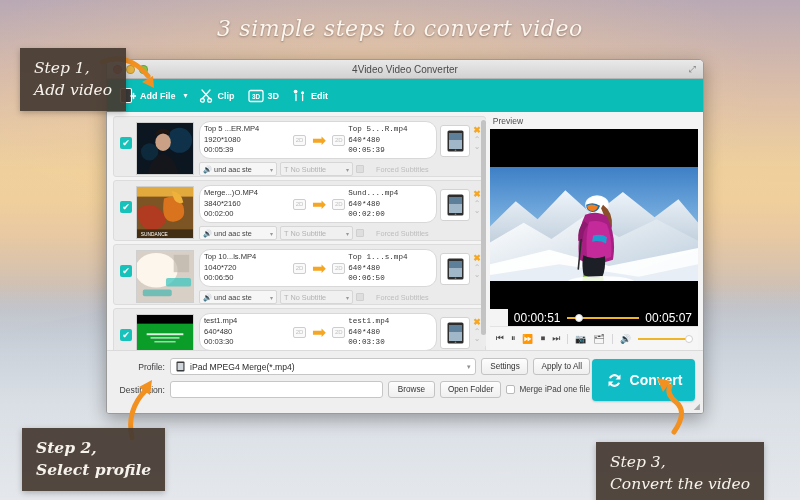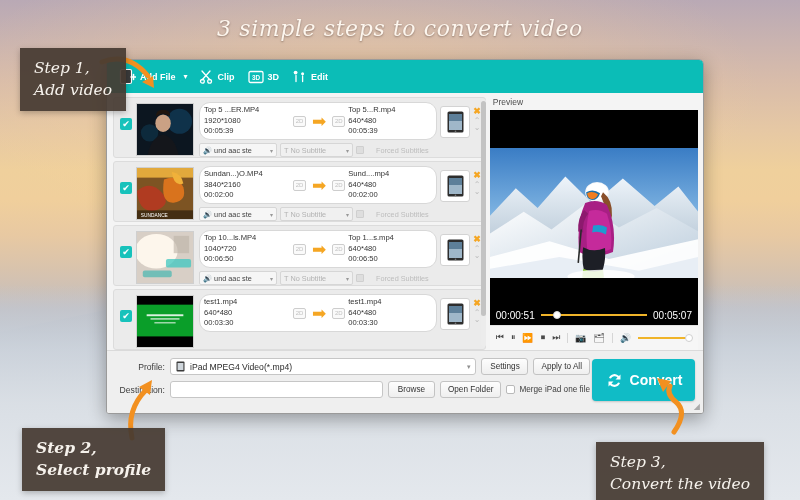--- a/index.html
+++ b/index.html
@@ -141,21 +141,21 @@
   }
   .thumb-inner { position: absolute; inset: 0; }
 
   .row-main { flex: 1; margin-left: 5px; display: flex; flex-direction: column; min-width: 0; }
   .info-card {
     background: #fff; border: 1px solid #d8d8d8; border-radius: 11px;
     height: 38px; display: flex; align-items: center; padding: 0 4px;
   }
   .meta { font-size: 7.6px; color: #333; line-height: 1.42; white-space: nowrap; }
   .meta.left { width: 86px; }
-  .meta.right { width: 84px; }
+  .meta.right { width: 84px; font-family: Liberation Mono, monospace; }
   .badge-2d {
     width: 13px; height: 11px; border: 1px solid #cdcdcd; border-radius: 2px;
     color: #c2c2c2; font-size: 6px; display: flex; align-items: center;
     justify-content: center; margin: 0 3px; background: #fafafa;
   }
   .arrow-mid { color: #f5a623; font-size: 17px; line-height: 1; margin: 0 3px; }
 
   .row-ctl { display: flex; align-items: center; gap: 3px; margin-top: 3px; height: 14px; }
   .mini-select {
     border: 1px solid #d6d6d6; background: #f6f6f6; border-radius: 2px;
@@ -185,21 +185,21 @@
   .list-scroll i { position: absolute; top: 2px; left: 0; width: 5px; height: 215px;
     background: #c3c3c3; border-radius: 3px; display: block; }
 
   
   .preview-pane { flex: 1; display: flex; flex-direction: column; padding: 0 5px 0 2px; min-width: 0; }
   .preview-label { font-size: 8.5px; color: #4d4d4d; padding: 4px 0 3px 3px; }
   .video-frame { background: #000; height: 200px; position: relative; overflow: hidden; }
   .letterbox { position: absolute; left: 0; right: 0; background: #000; z-index: 3; }
   .scrub-bar {
     background: #000; height: 19px; display: flex; align-items: center;
-    padding: 0 6px; gap: 6px; color: #fff; font-size: 10px;
+    padding: 0 6px; gap: 6px; color: #fff; font-size: 12px; margin-left: 18px;
   }
   .scrub-track { flex: 1; height: 2px; background: #f0b429; position: relative; }
   .scrub-knob {
     position: absolute; top: -3px; left: 12%; width: 8px; height: 8px;
     border-radius: 50%; background: #fff; border: 1px solid #d8d8d8;
   }
   .transport {
     background: #f6f6f6; height: 26px; display: flex; align-items: center;
     gap: 7px; padding: 0 6px; color: #4a4a4a; font-size: 9px;
     border-top: 1px solid #e3e3e3;
@@ -247,20 +247,29 @@
 <body>
 
 <div class="bg-warm"></div>
 <div class="bg-ridge"></div>
 <div class="bg-snow"></div>
 
 <div class="headline">3 simple steps to convert video</div>
 
 <div class="app-window">
 
+  <div class="titlebar">
+    <div class="traffic">
+      <span class="dot red"></span>
+      <span class="dot yellow"></span>
+      <span class="dot green"></span>
+    </div>
+    <div class="title-text">4Video Video Converter</div>
+    <div class="expand-icon">⤢</div>
+  </div>
 
   <div class="toolbar">
     <div class="tb-item">
       <span class="tb-ic">
         <svg width="17" height="17" viewBox="0 0 17 17">
           <rect x="1.5" y="1.5" width="11" height="14" rx="1.5" fill="#3a3a3a" stroke="#fff" stroke-width="1.2"></rect>
           <path d="M12 9h5M14.5 6.5v5" stroke="#fff" stroke-width="1.6" stroke-linecap="round"></path>
         </svg>
       </span>
       <span>Add File</span>
@@ -373,21 +382,21 @@
       <path d="M0 24 q14 -12 26 2 q10 12 -6 18 q-18 4 -20 -20Z" fill="#b03b21"></path>
       <path d="M28 12 q14 -6 20 8 q4 14 -10 16 q-14 1 -10 -24Z" fill="#d9731d"></path>
       <path d="M36 4 q10 2 12 12 q-10 4 -12 -12Z" fill="#f0b13a"></path>
       <rect y="44" width="58" height="9" fill="rgba(0,0,0,0.45)"></rect>
       <text x="4" y="51" font-size="5" fill="#fff" font-family="Liberation Sans, sans-serif">SUNDANCE</text>
     </svg></div>
     </div>
     <div class="row-main">
       <div class="info-card">
         <div class="meta left">
-          <div>Sundan...)O.MP4</div>
+          <div>Merge...)O.MP4</div>
           <div>3840*2160</div>
           <div>00:02:00</div>
         </div>
         <span class="badge-2d">2D</span>
         <span class="arrow-mid">➡</span>
         <span class="badge-2d">2D</span>
         <div class="meta right">
           <div>Sund....mp4</div>
           <div>640*480</div>
           <div>00:02:00</div>
@@ -620,21 +629,21 @@
   <div class="bottom-bar">
     <div class="bb-left">
 
       <div class="bb-row">
         <span class="bb-label">Profile:</span>
         <span class="sel-box">
           <svg width="9" height="11" viewBox="0 0 9 11">
             <rect x="0.5" y="0.5" width="8" height="10" rx="1" fill="#3b3b3b"></rect>
             <rect x="1.6" y="2" width="5.8" height="7" fill="#cfd6dc"></rect>
           </svg>
-          <span>iPad MPEG4 Video(*.mp4)</span>
+          <span>iPad MPEG4 Merge(*.mp4)</span>
           <span class="cv">▾</span>
         </span>
         <span class="sm-btn">Settings</span>
         <span class="sm-btn">Apply to All</span>
       </div>
 
       <div class="bb-row">
         <span class="bb-label">Destination:</span>
         <span class="txt-box"></span>
         <span class="sm-btn">Browse</span>

